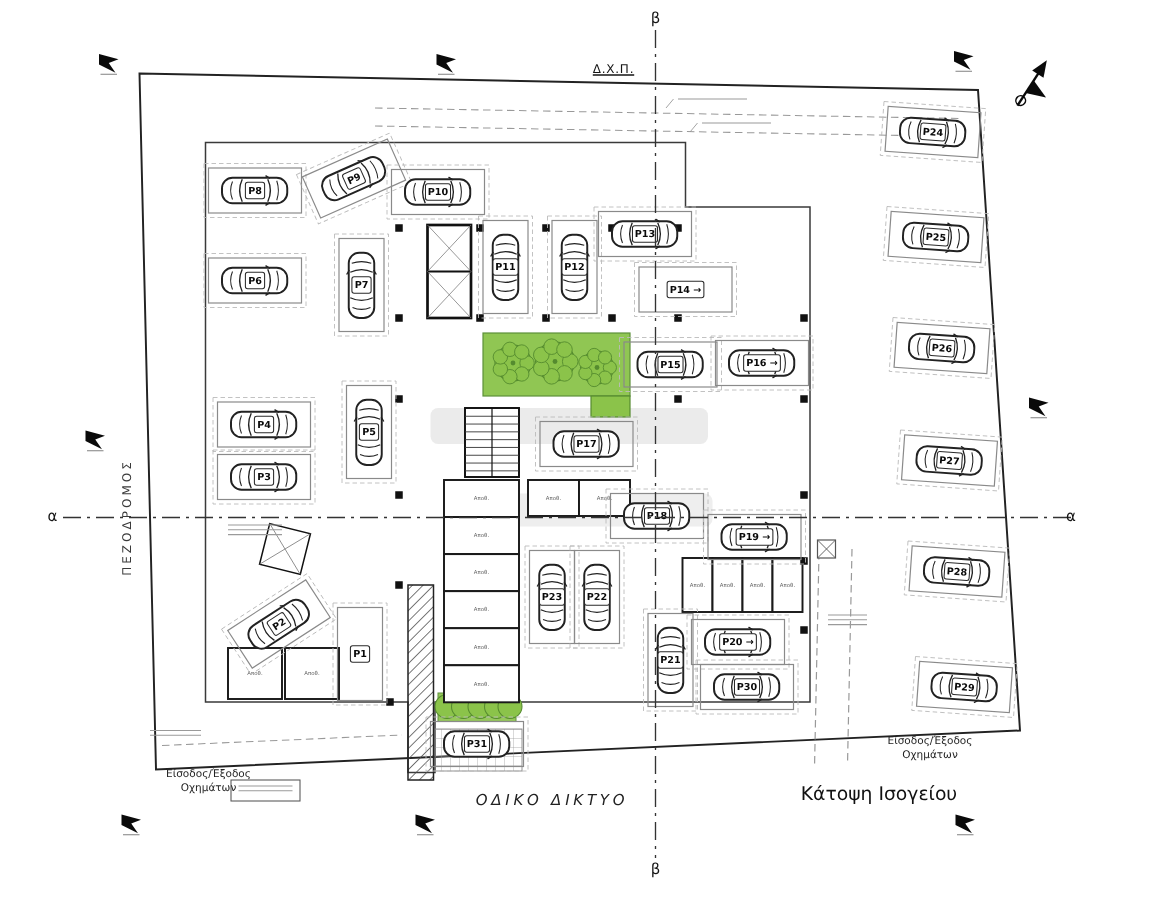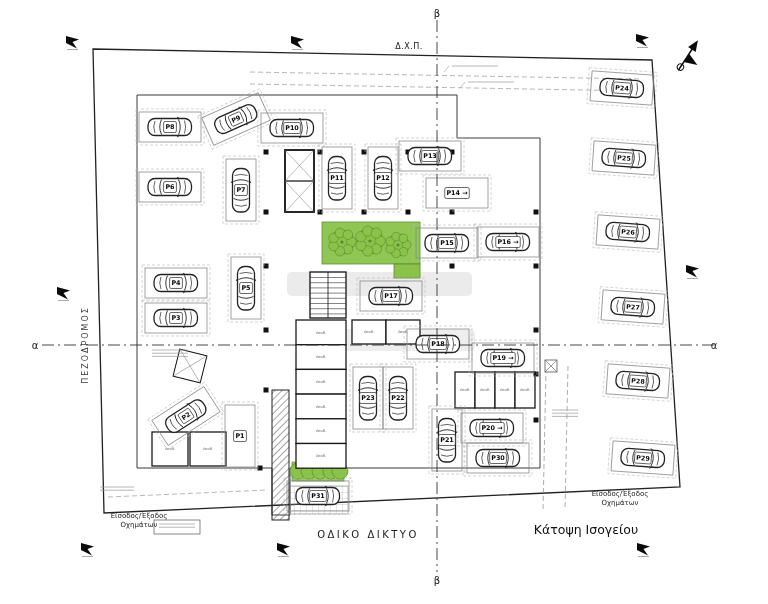--- a/index.html
+++ b/index.html
@@ -1,23 +1,23 @@
 <!DOCTYPE html>
 <html><head>
 <meta charset="utf-8">
 <style>
   html,body{margin:0;padding:0;background:#ffffff;}
   body{font-family:"DejaVu Sans",sans-serif;}
   .stage{position:relative;width:768px;height:604px;background:#ffffff;overflow:hidden;}
   .stage svg{position:absolute;left:0;top:0;}
   .lbl{position:absolute;transform:translate(-50%,-50%);white-space:nowrap;color:#151515;}
-  #lbl-dxp{font-size:8px;letter-spacing:.5px;}
+  #lbl-dxp{font-size:8px;letter-spacing:.5px;text-decoration:underline;}
   #lbl-beta-top,#lbl-beta-bottom,#lbl-alpha-left,#lbl-alpha-right{font-size:10px;}
   #lbl-sidewalk{font-size:8px;letter-spacing:2px;color:#3a3a3a;transform:translate(-50%,-50%) rotate(-90deg);}
-  #lbl-road{font-size:10px;letter-spacing:2.5px;color:#222;}
+  #lbl-road{font-size:10px;letter-spacing:2.5px;color:#222;font-style:italic;}
   #lbl-plan{font-size:12.5px;color:#111;margin-left:48px;}
   .entrance{position:absolute;transform:translate(-50%,-50%);text-align:center;font-size:7px;line-height:1.25;color:#222;}
   .entrance span{display:block;margin-left:36px;}
 </style>
 </head>
 <body>
 
 <div class="stage">
 
   <svg id="plan" viewBox="0 0 768 604" width="768" height="604">

